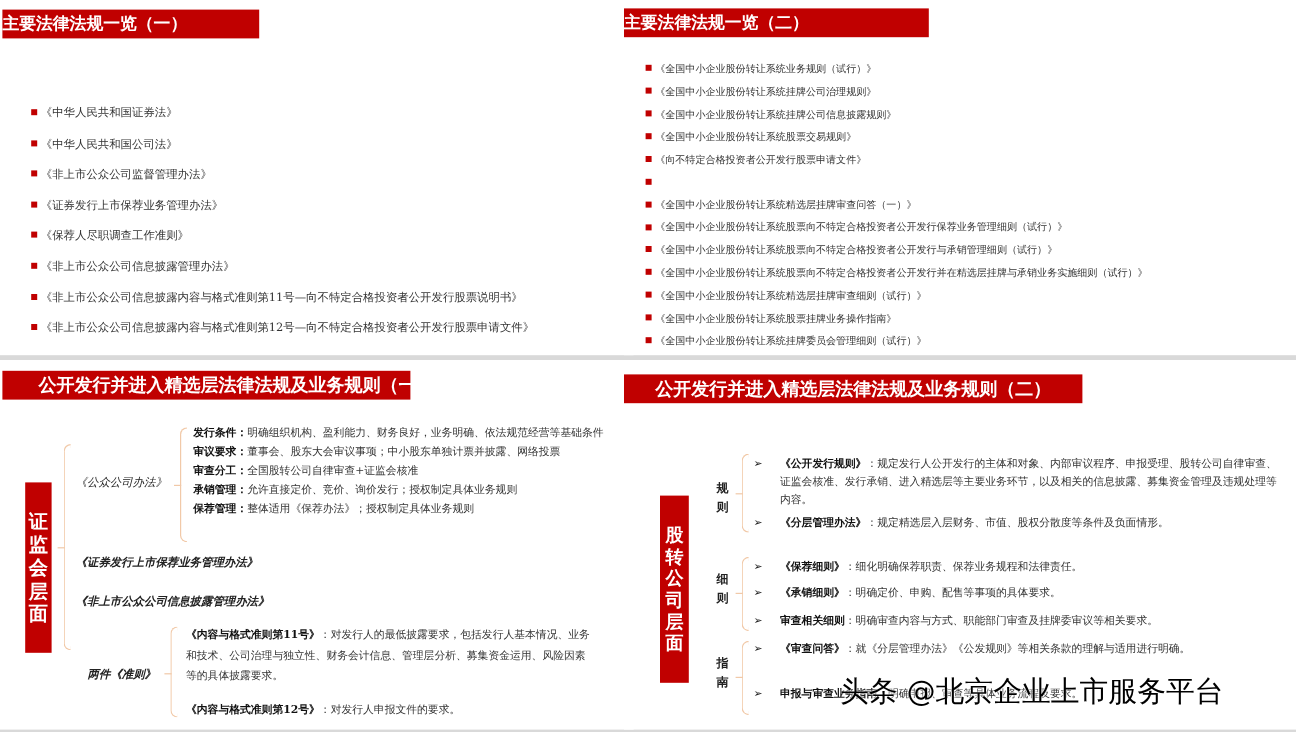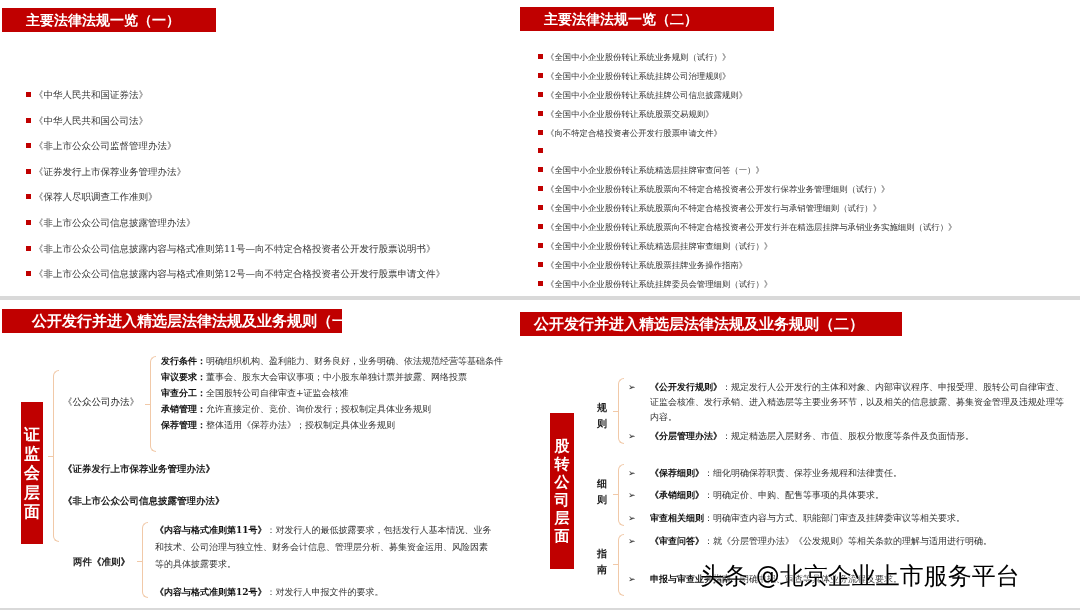--- a/index.html
+++ b/index.html
@@ -2,21 +2,21 @@
 <html><head>
 <meta charset="utf-8">
 <style>
   * { box-sizing: border-box; margin: 0; padding: 0; }
   html, body { width: 1080px; height: 610px; overflow: hidden; background: #d9d9d9; }
   body { position: relative; font-family: "DejaVu Serif", "Liberation Serif", serif; color: #222; }
   .panel { position: absolute; background: #ffffff; overflow: hidden; }
   .title-bar {
     position: absolute; height: 24px; background: #c00000; color: #fff;
     font-family: "DejaVu Sans", "Liberation Sans", sans-serif; font-weight: bold;
-    font-size: 14px; line-height: 24px; padding-left: 24px; white-space: nowrap;
+    font-size: 14px; line-height: 24px; white-space: nowrap;
   }
   .bullet-list { position: absolute; list-style: none; }
   .bullet-list li { position: relative; white-space: nowrap; color: #333; }
   .bullet-list li .sq {
     display: inline-block; width: 5px; height: 5px; background: #c00000;
     margin-right: 3px; vertical-align: middle; position: relative; top: -1px;
   }
   .list1 li { font-size: 9.5px; height: 25.6px; line-height: 25.6px; }
   .list2 li { font-size: 8.4px; height: 18.9px; line-height: 18.9px; }
   .vlabel {
@@ -26,21 +26,21 @@
     text-align: center;
   }
   .vlabel span { display: block; line-height: 1.2; }
   .brace {
     position: absolute; border: 1px solid #f1c9a8; border-right: none;
     border-radius: 6px 0 0 6px;
   }
   .brace-tick { position: absolute; height: 1px; background: #f1c9a8; }
   .txt { position: absolute; font-size: 9px; line-height: 16px; color: #333; }
   .txt b { color: #111; }
-  .doc-name { position: absolute; font-size: 9.5px; font-weight: bold; color: #222; white-space: nowrap; }
+  .doc-name { position: absolute; font-size: 9.5px; font-weight: bold; color: #222; white-space: nowrap; font-style: italic; }
   .sub-label { position: absolute; font-size: 10px; font-weight: bold; color: #222; line-height: 16px; width: 12px; text-align: center; }
   .arrow-item { position: absolute; font-size: 9px; line-height: 15px; color: #333; padding-left: 22px; }
   .arrow-item .arr { position: absolute; left: 0; top: 0; font-size: 9px; color: #222; font-family: "DejaVu Sans", sans-serif; }
   .arrow-item b { color: #111; }
   .watermark {
     position: absolute; left: 700px; top: 560px; font-size: 24px; color: #000000;
     font-family: "DejaVu Sans", "Liberation Sans", sans-serif; white-space: nowrap;
     text-shadow: 0 0 2px #fff, 0 0 2px #fff;
   }
 </style>
@@ -117,21 +117,21 @@
 
   <div class="txt" style="left:155px;top:222px;width:340px;line-height:17px;">
     <b>《内容与格式准则第11号》</b><span>：对发行人的最低披露要求，包括发行人基本情况、业务和技术、公司治理与独立性、财务会计信息、管理层分析、募集资金运用、风险因素等的具体披露要求。</span>
   </div>
   <div class="txt" style="left:155px;top:284px;width:340px;">
     <b>《内容与格式准则第12号》</b><span>：对发行人申报文件的要求。</span>
   </div>
 </div>
 
 <div class="panel" style="left:520px;top:300px;width:560px;height:308px;">
-  <div class="title-bar" style="left:0;top:12px;width:382px;font-size:15px;padding-left:14px;">公开发行并进入精选层法律法规及业务规则（二）</div>
+  <div class="title-bar" style="left:0;top:12px;width:382px;font-size:15px;padding-left:26px;">公开发行并进入精选层法律法规及业务规则（二）</div>
 
   <div class="vlabel" style="left:30px;top:113px;width:24px;height:156px;font-size:15px;">
     <span>股</span>
     <span>转</span>
     <span>公</span>
     <span>司</span>
     <span>层</span>
     <span>面</span>
   </div>
 

